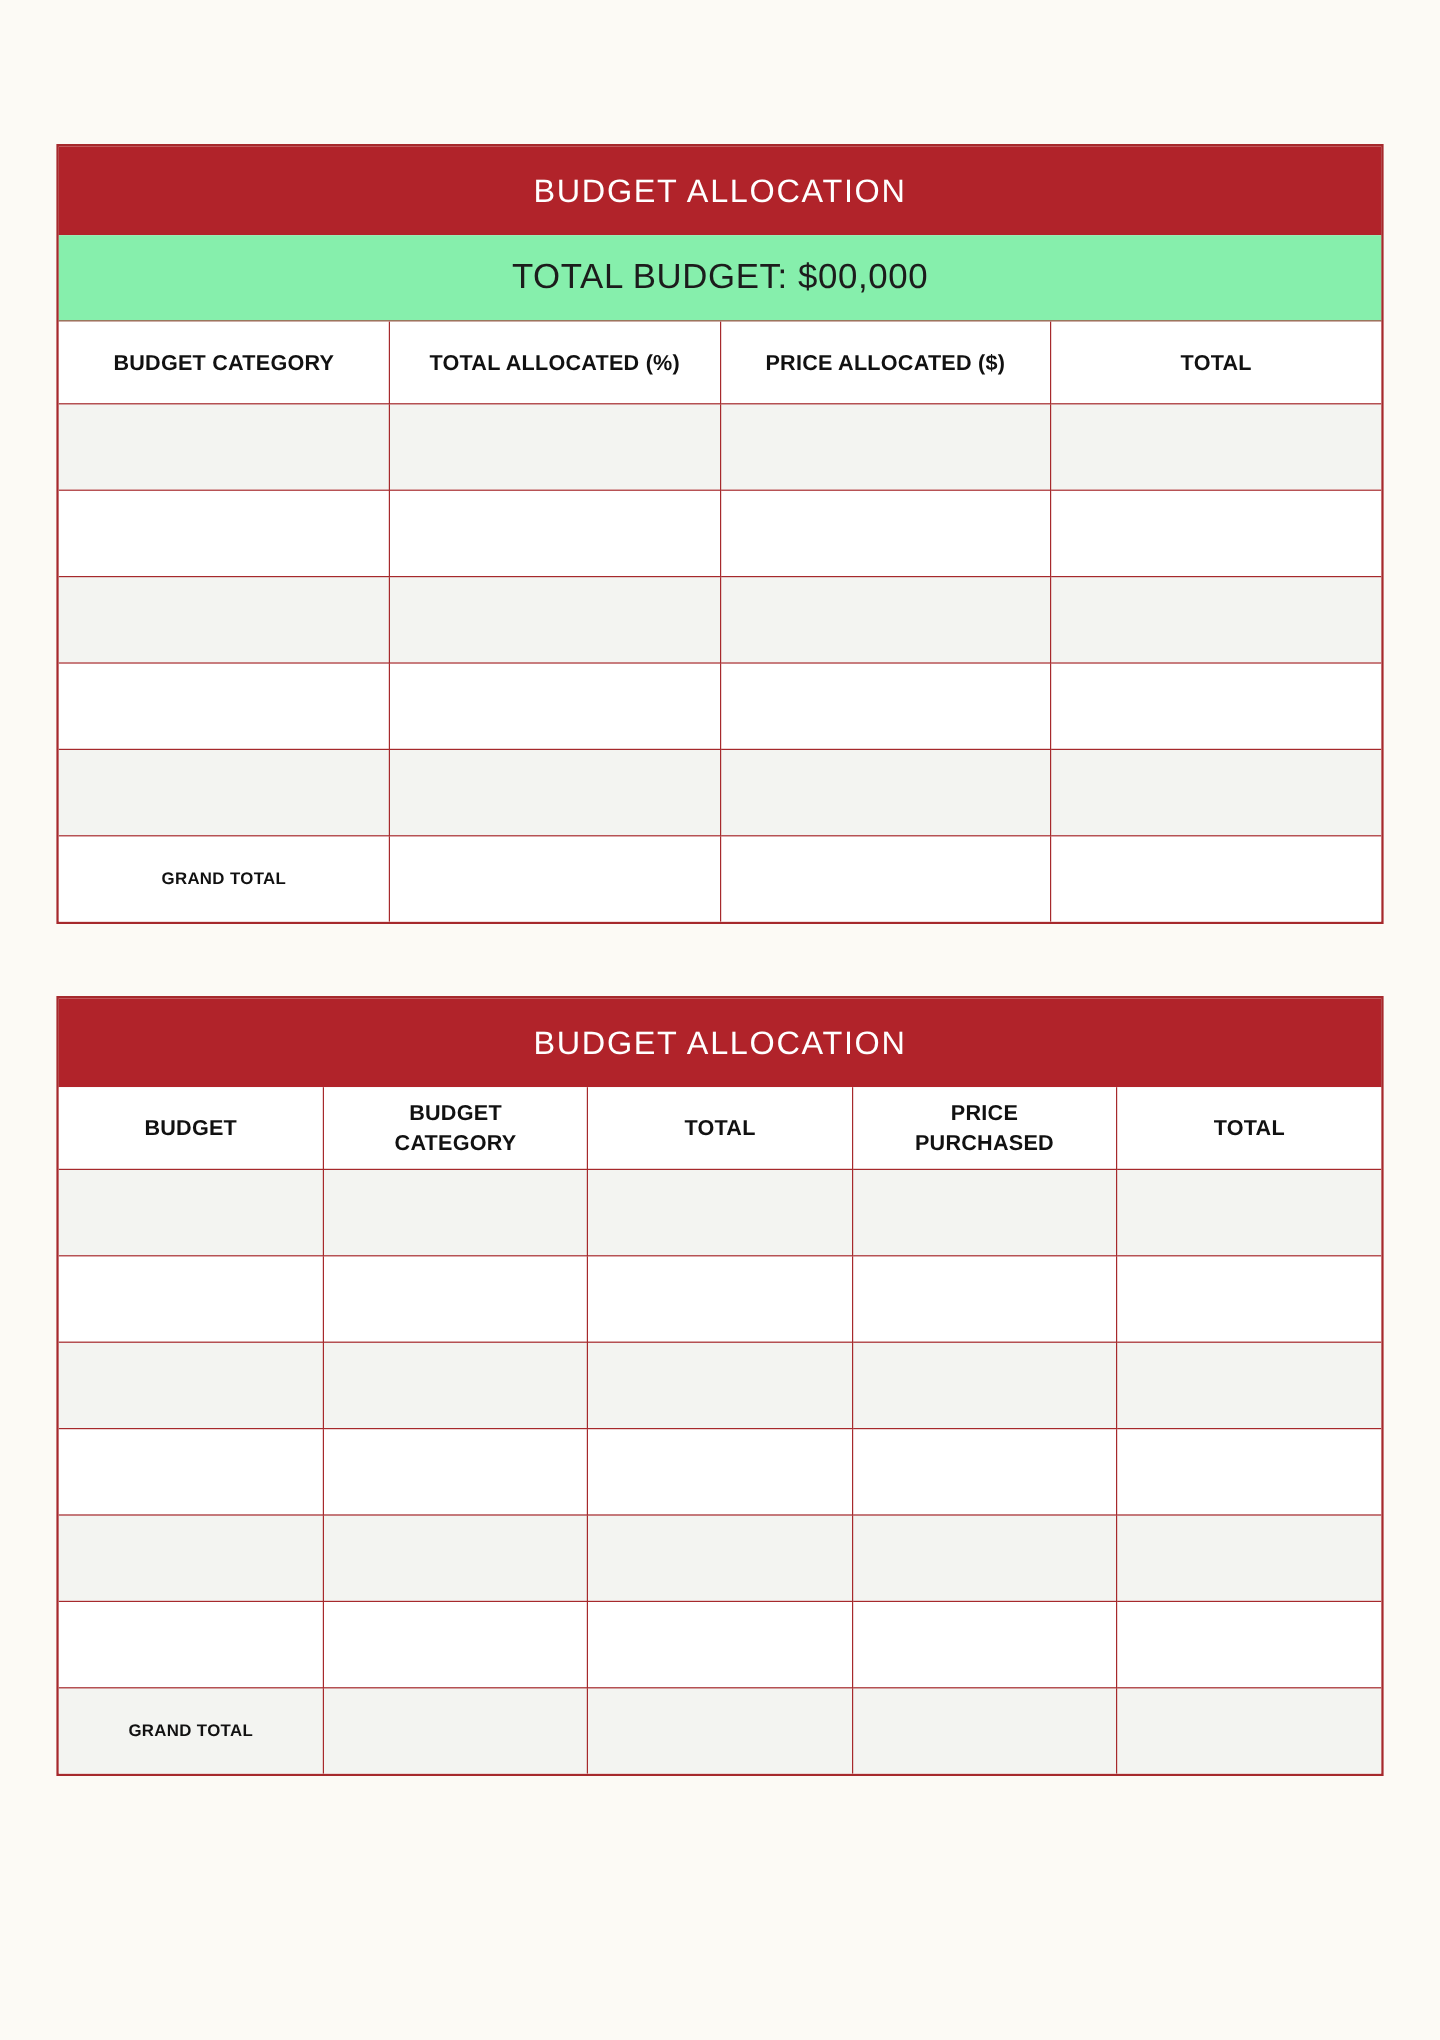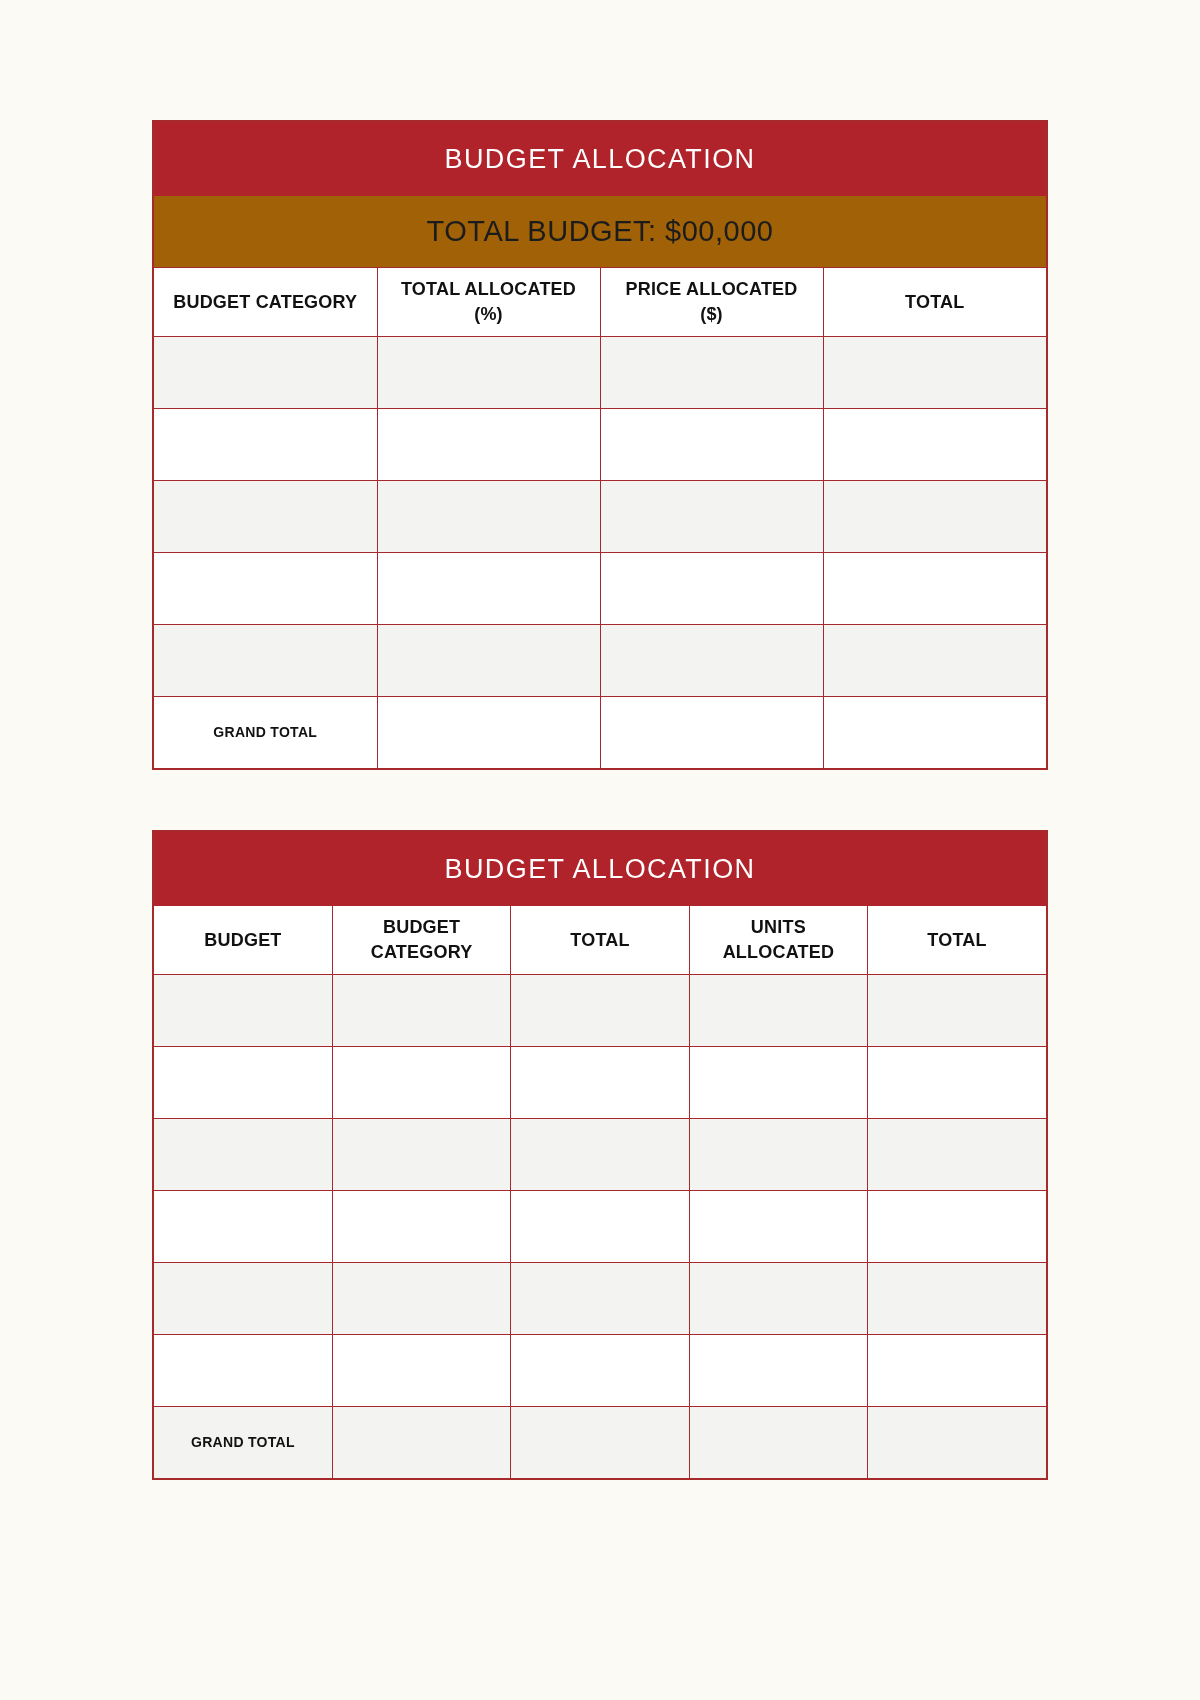--- a/index.html
+++ b/index.html
@@ -10,39 +10,39 @@
     --text-dark:#1c1c1c;
   }
   *{box-sizing:border-box;margin:0;padding:0;}
   html,body{width:1200px;}
   body{
     min-height:1700px;
     background:var(--page-background);
     font-family:"Liberation Sans","DejaVu Sans",sans-serif;
     color:var(--text-dark);
   }
-  .sheet{width:896px;margin:0 auto;padding-top:120px;padding-bottom:120px;}
+  .sheet{width:1106px;margin:0 auto;padding-top:120px;padding-bottom:120px;}
   .block{border:2px solid var(--border-red);background:#fff;}
   .block + .block{margin-top:60px;}
   .banner{
     background:var(--banner-red);
     color:#ffffff;
     height:74px;
     display:flex;align-items:center;justify-content:center;
     font-size:27px;
     letter-spacing:1.4px;
     font-weight:400;
   }
   .subtitle{
     height:72px;
     display:flex;align-items:center;justify-content:center;
     font-size:29px;
     letter-spacing:0.5px;
     border-bottom:1.5px solid var(--border-red);
-    background:#a16207;
+    background:#86efac;
     color:var(--text-dark);
   }
   table{
     width:100%;
     border-collapse:collapse;
     table-layout:fixed;
     border-style:hidden; 
   }
   th,td{border:1.5px solid var(--border-red);}
   th{
@@ -135,21 +135,21 @@
   <section class="block">
     <header class="banner">
       <span>BUDGET ALLOCATION</span>
     </header>
     <table class="narrow-heads">
       <thead>
         <tr>
           <th>BUDGET</th>
           <th>BUDGET CATEGORY</th>
           <th>TOTAL</th>
-          <th>UNITS ALLOCATED</th>
+          <th>PRICE PURCHASED</th>
           <th>TOTAL</th>
         </tr>
       </thead>
       <tbody>
         <tr>
             <td></td>
             <td></td>
             <td></td>
             <td></td>
             <td></td>

